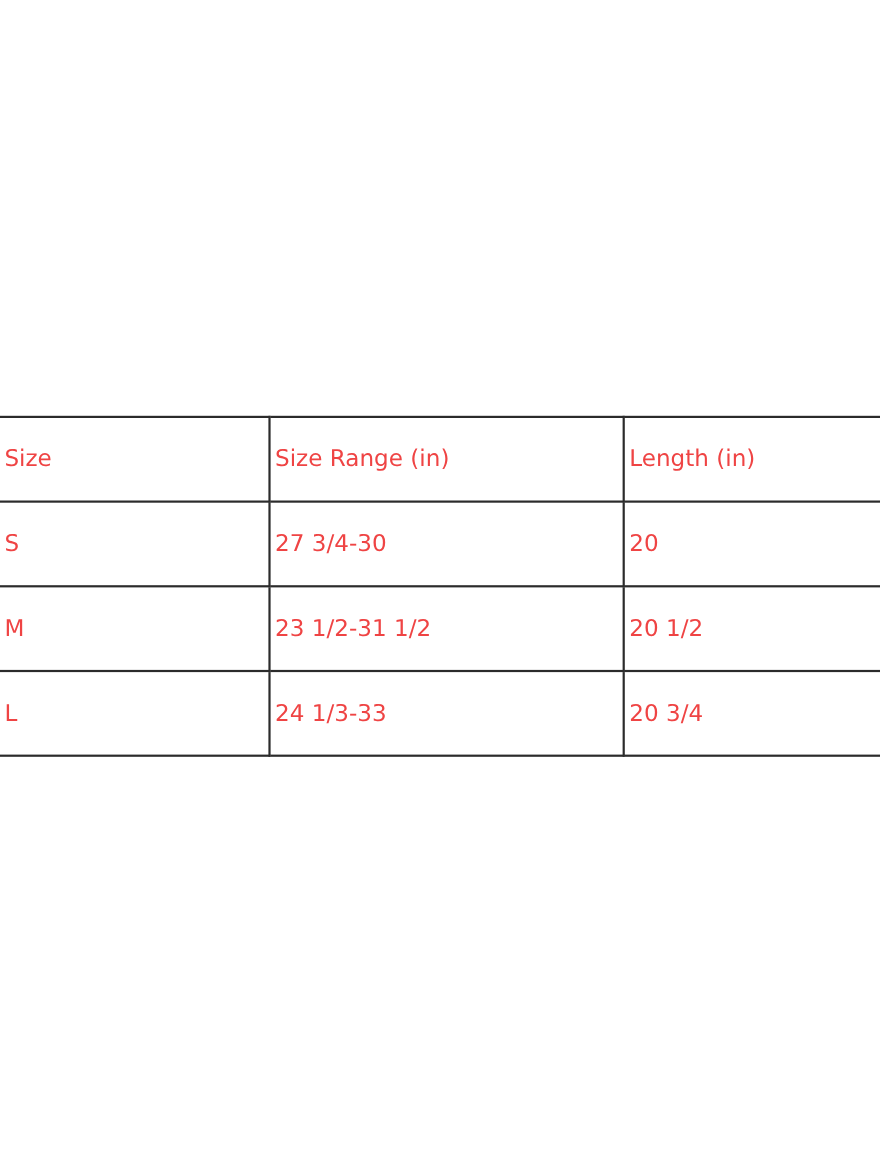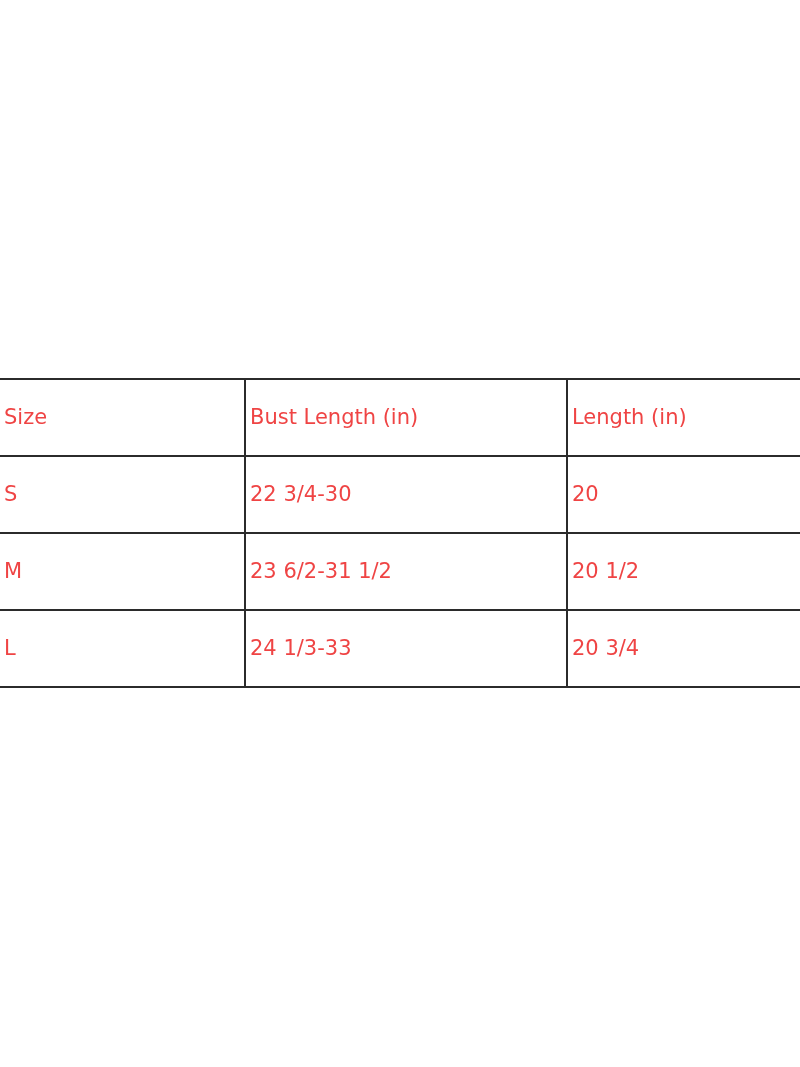--- a/index.html
+++ b/index.html
@@ -59,33 +59,33 @@
   .body-cell { font-size: 21px; }
 </style>
 </head>
 <body>
 
 <div class="table-wrap">
   <table class="size-chart">
     <thead>
       <tr>
         <th class="head-cell col-size">Size</th>
-        <th class="head-cell col-bust">Bust Length (in)</th>
+        <th class="head-cell col-bust">Size Range (in)</th>
         <th class="head-cell col-length">Length (in)</th>
       </tr>
     </thead>
     <tbody>
       <tr>
         <td class="body-cell col-size">S</td>
-        <td class="body-cell col-bust">22 3/4-30</td>
+        <td class="body-cell col-bust">27 3/4-30</td>
         <td class="body-cell col-length">20</td>
       </tr>
       <tr>
         <td class="body-cell col-size">M</td>
-        <td class="body-cell col-bust">23 6/2-31 1/2</td>
+        <td class="body-cell col-bust">23 1/2-31 1/2</td>
         <td class="body-cell col-length">20 1/2</td>
       </tr>
       <tr>
         <td class="body-cell col-size">L</td>
         <td class="body-cell col-bust">24 1/3-33</td>
         <td class="body-cell col-length">20 3/4</td>
       </tr>
     </tbody>
   </table>
 </div>

